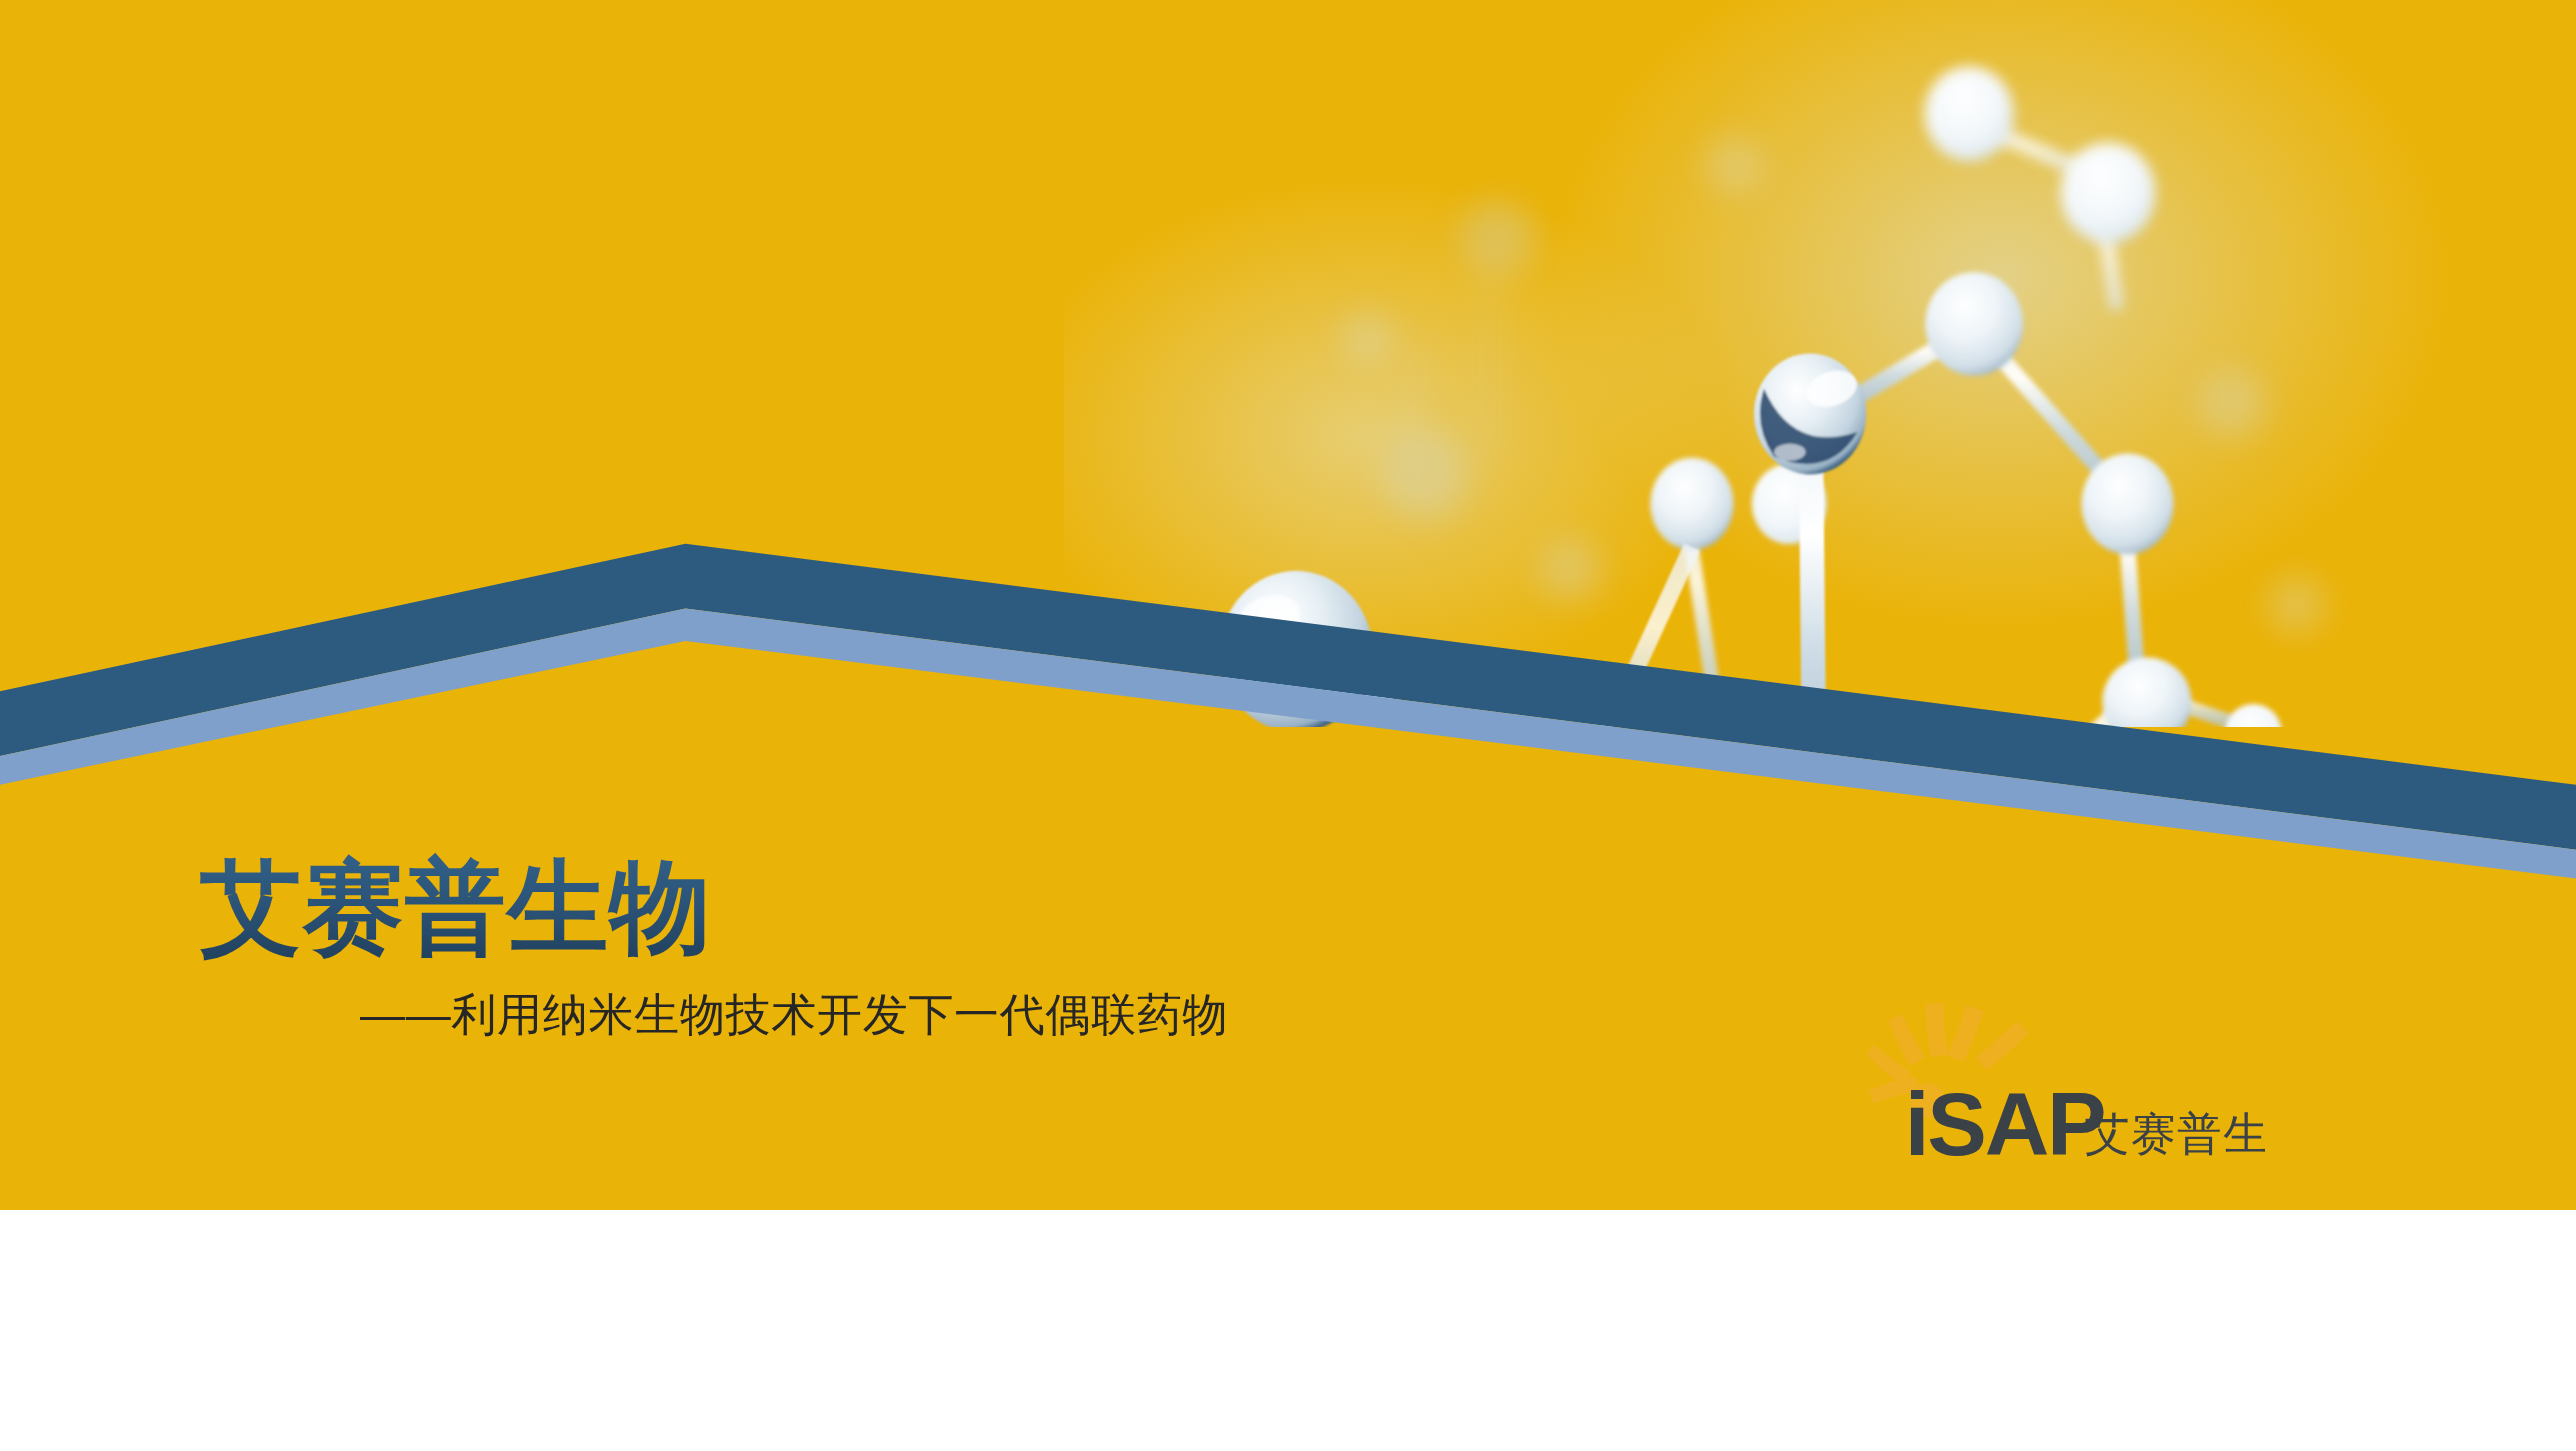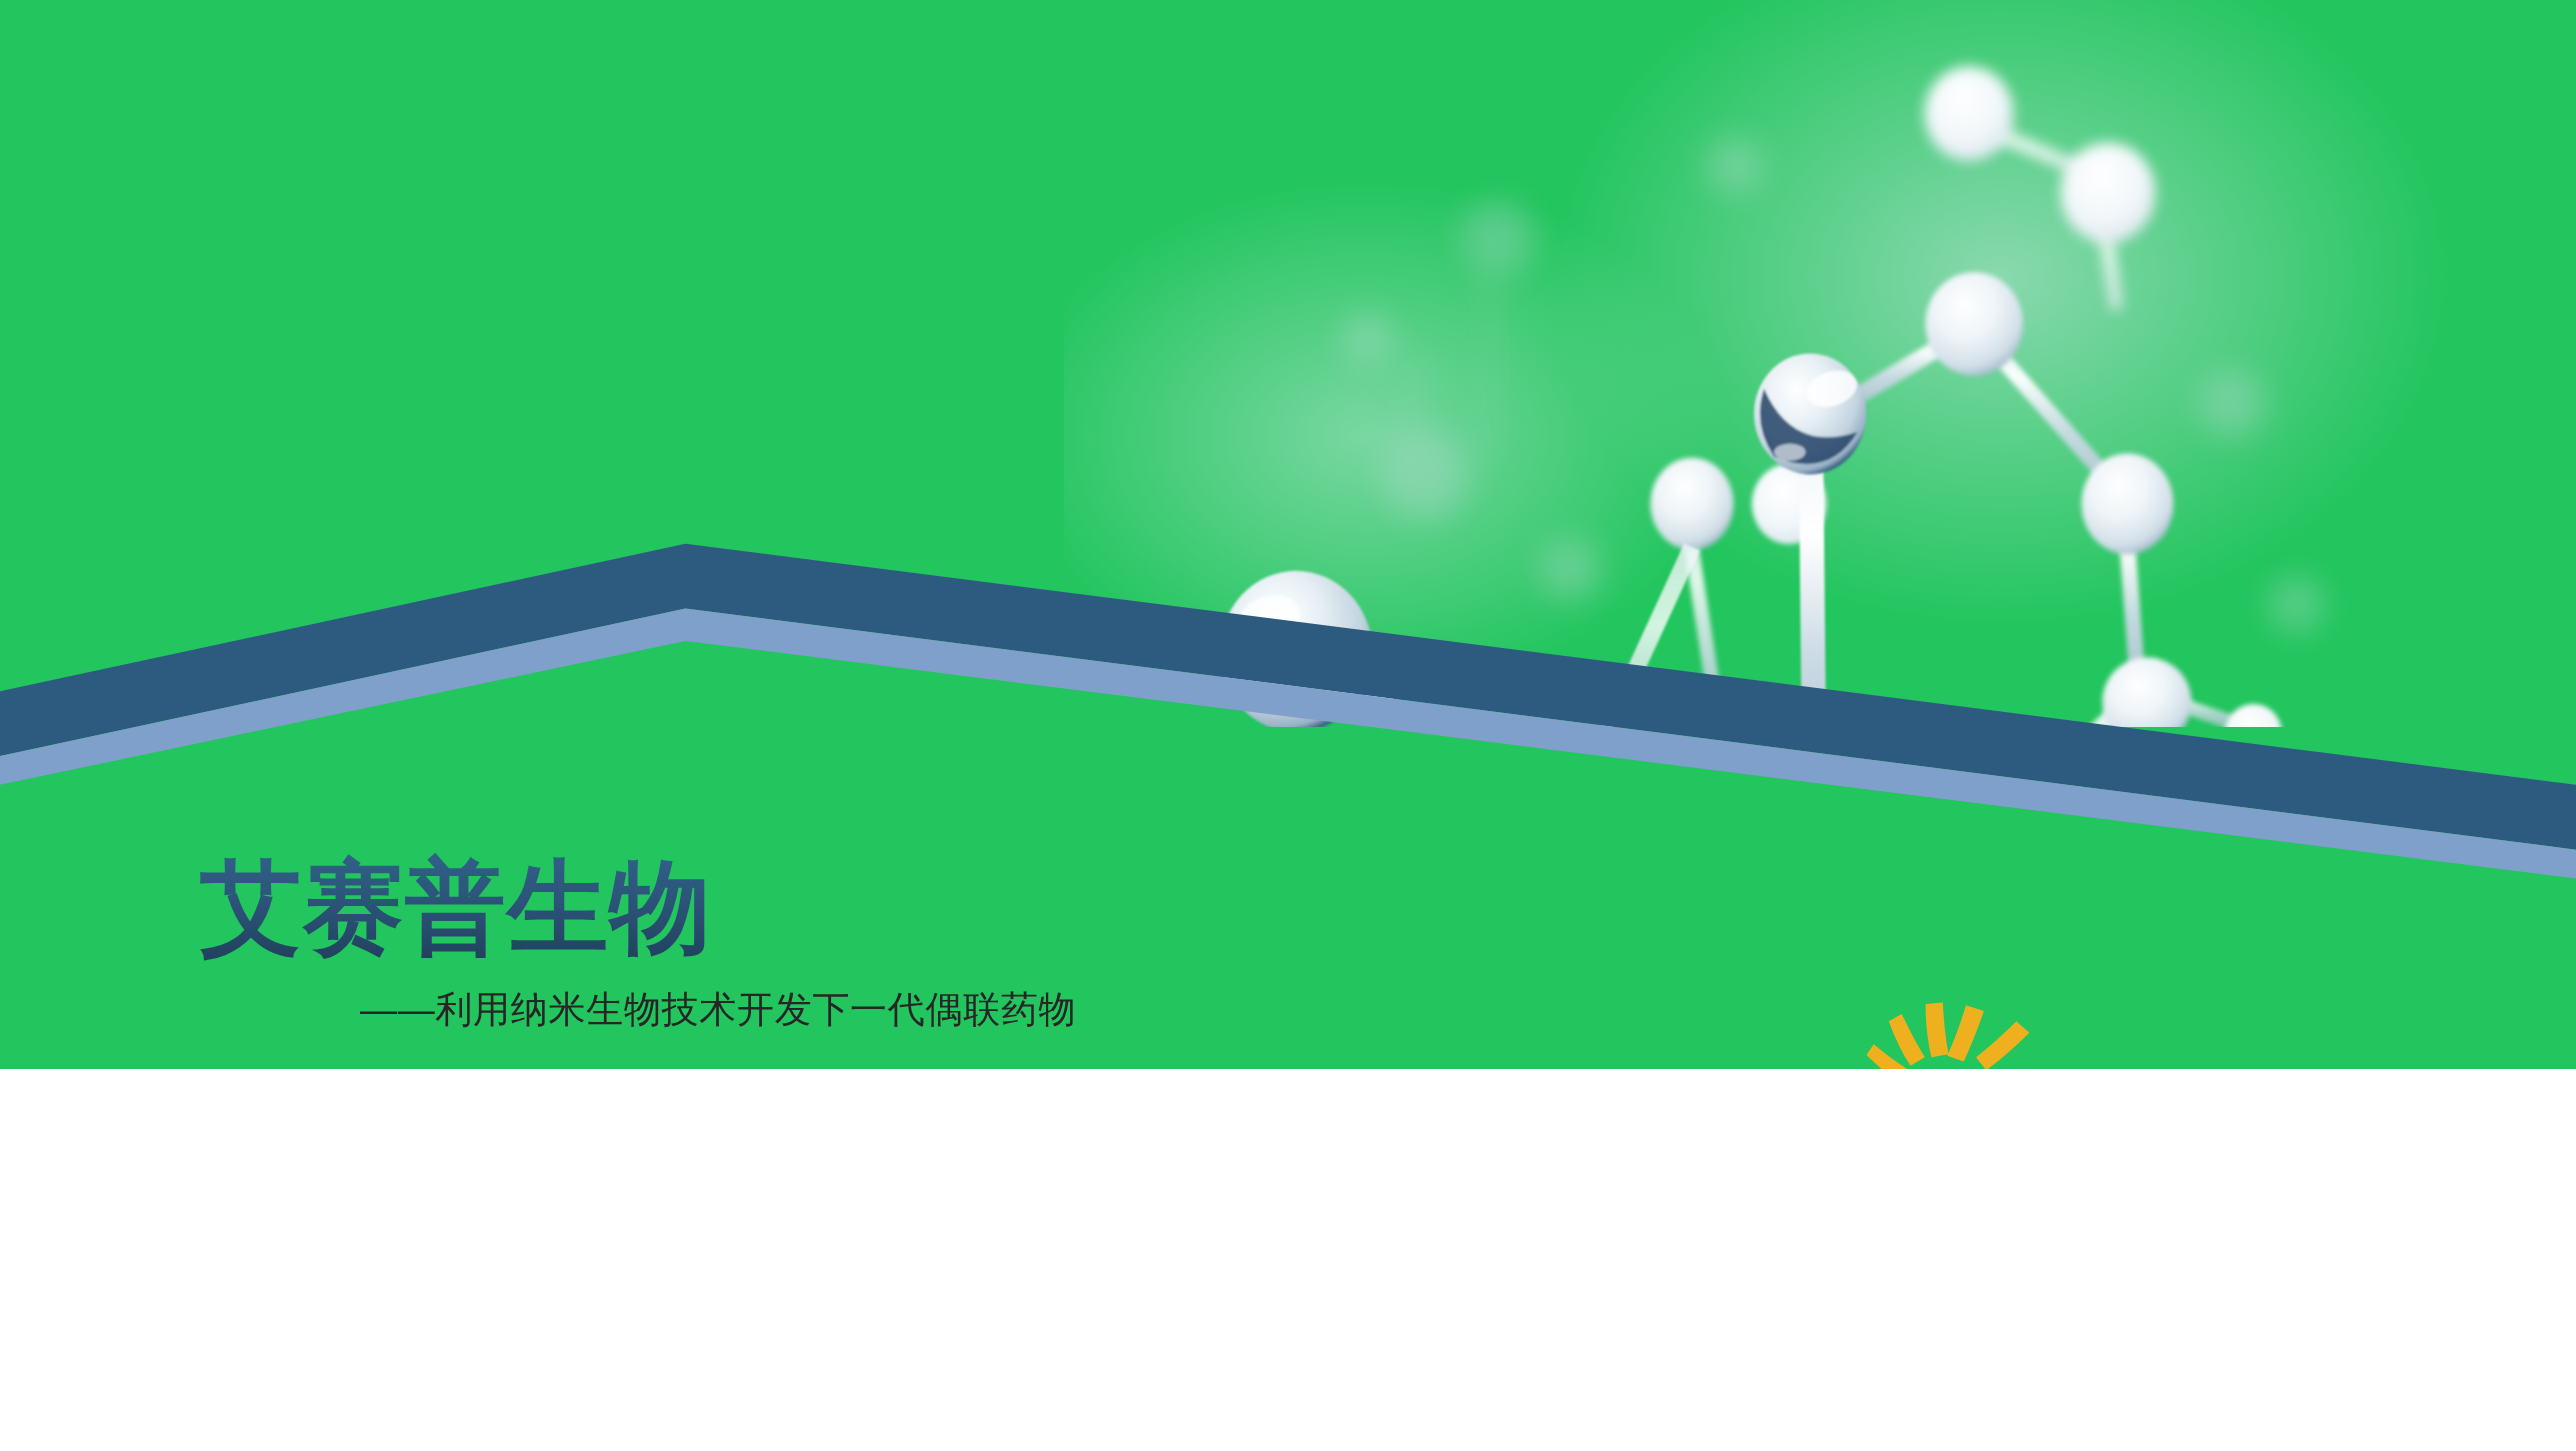--- a/index.html
+++ b/index.html
@@ -8,23 +8,23 @@
     padding: 0;
     background: #ffffff;
   }
   body {
     font-family: "Liberation Sans", "DejaVu Sans", sans-serif;
   }
 
   #slide {
     position: relative;
     width: 2576px;
-    height: 1069px;
+    height: 1210px;
     overflow: hidden;
-    background: #22c55e;
+    background: #eab308;
   }
 
   
   .bg-wash {
     position: absolute;
     right: 0;
     top: 0;
     width: 1512px;
     height: 792px;
     background:
@@ -71,21 +71,21 @@
     color: #2b537a;
     background: linear-gradient(180deg, #316189 0%, #2c5479 45%, #20405c 100%);
     -webkit-background-clip: text;
     background-clip: text;
     -webkit-text-fill-color: transparent;
     font-family: "Liberation Sans", "DejaVu Sans", sans-serif;
   }
   .subtitle {
     margin: 0;
     padding: 24.5px 0 0 360px;
-    font-size: 37px;
+    font-size: 45px;
     font-weight: normal;
     line-height: 1.1;
     color: #262626;
     letter-spacing: 0.7px;
     white-space: nowrap;
     font-family: "Liberation Sans", "DejaVu Sans", sans-serif;
   }
 
   
   .logo {

